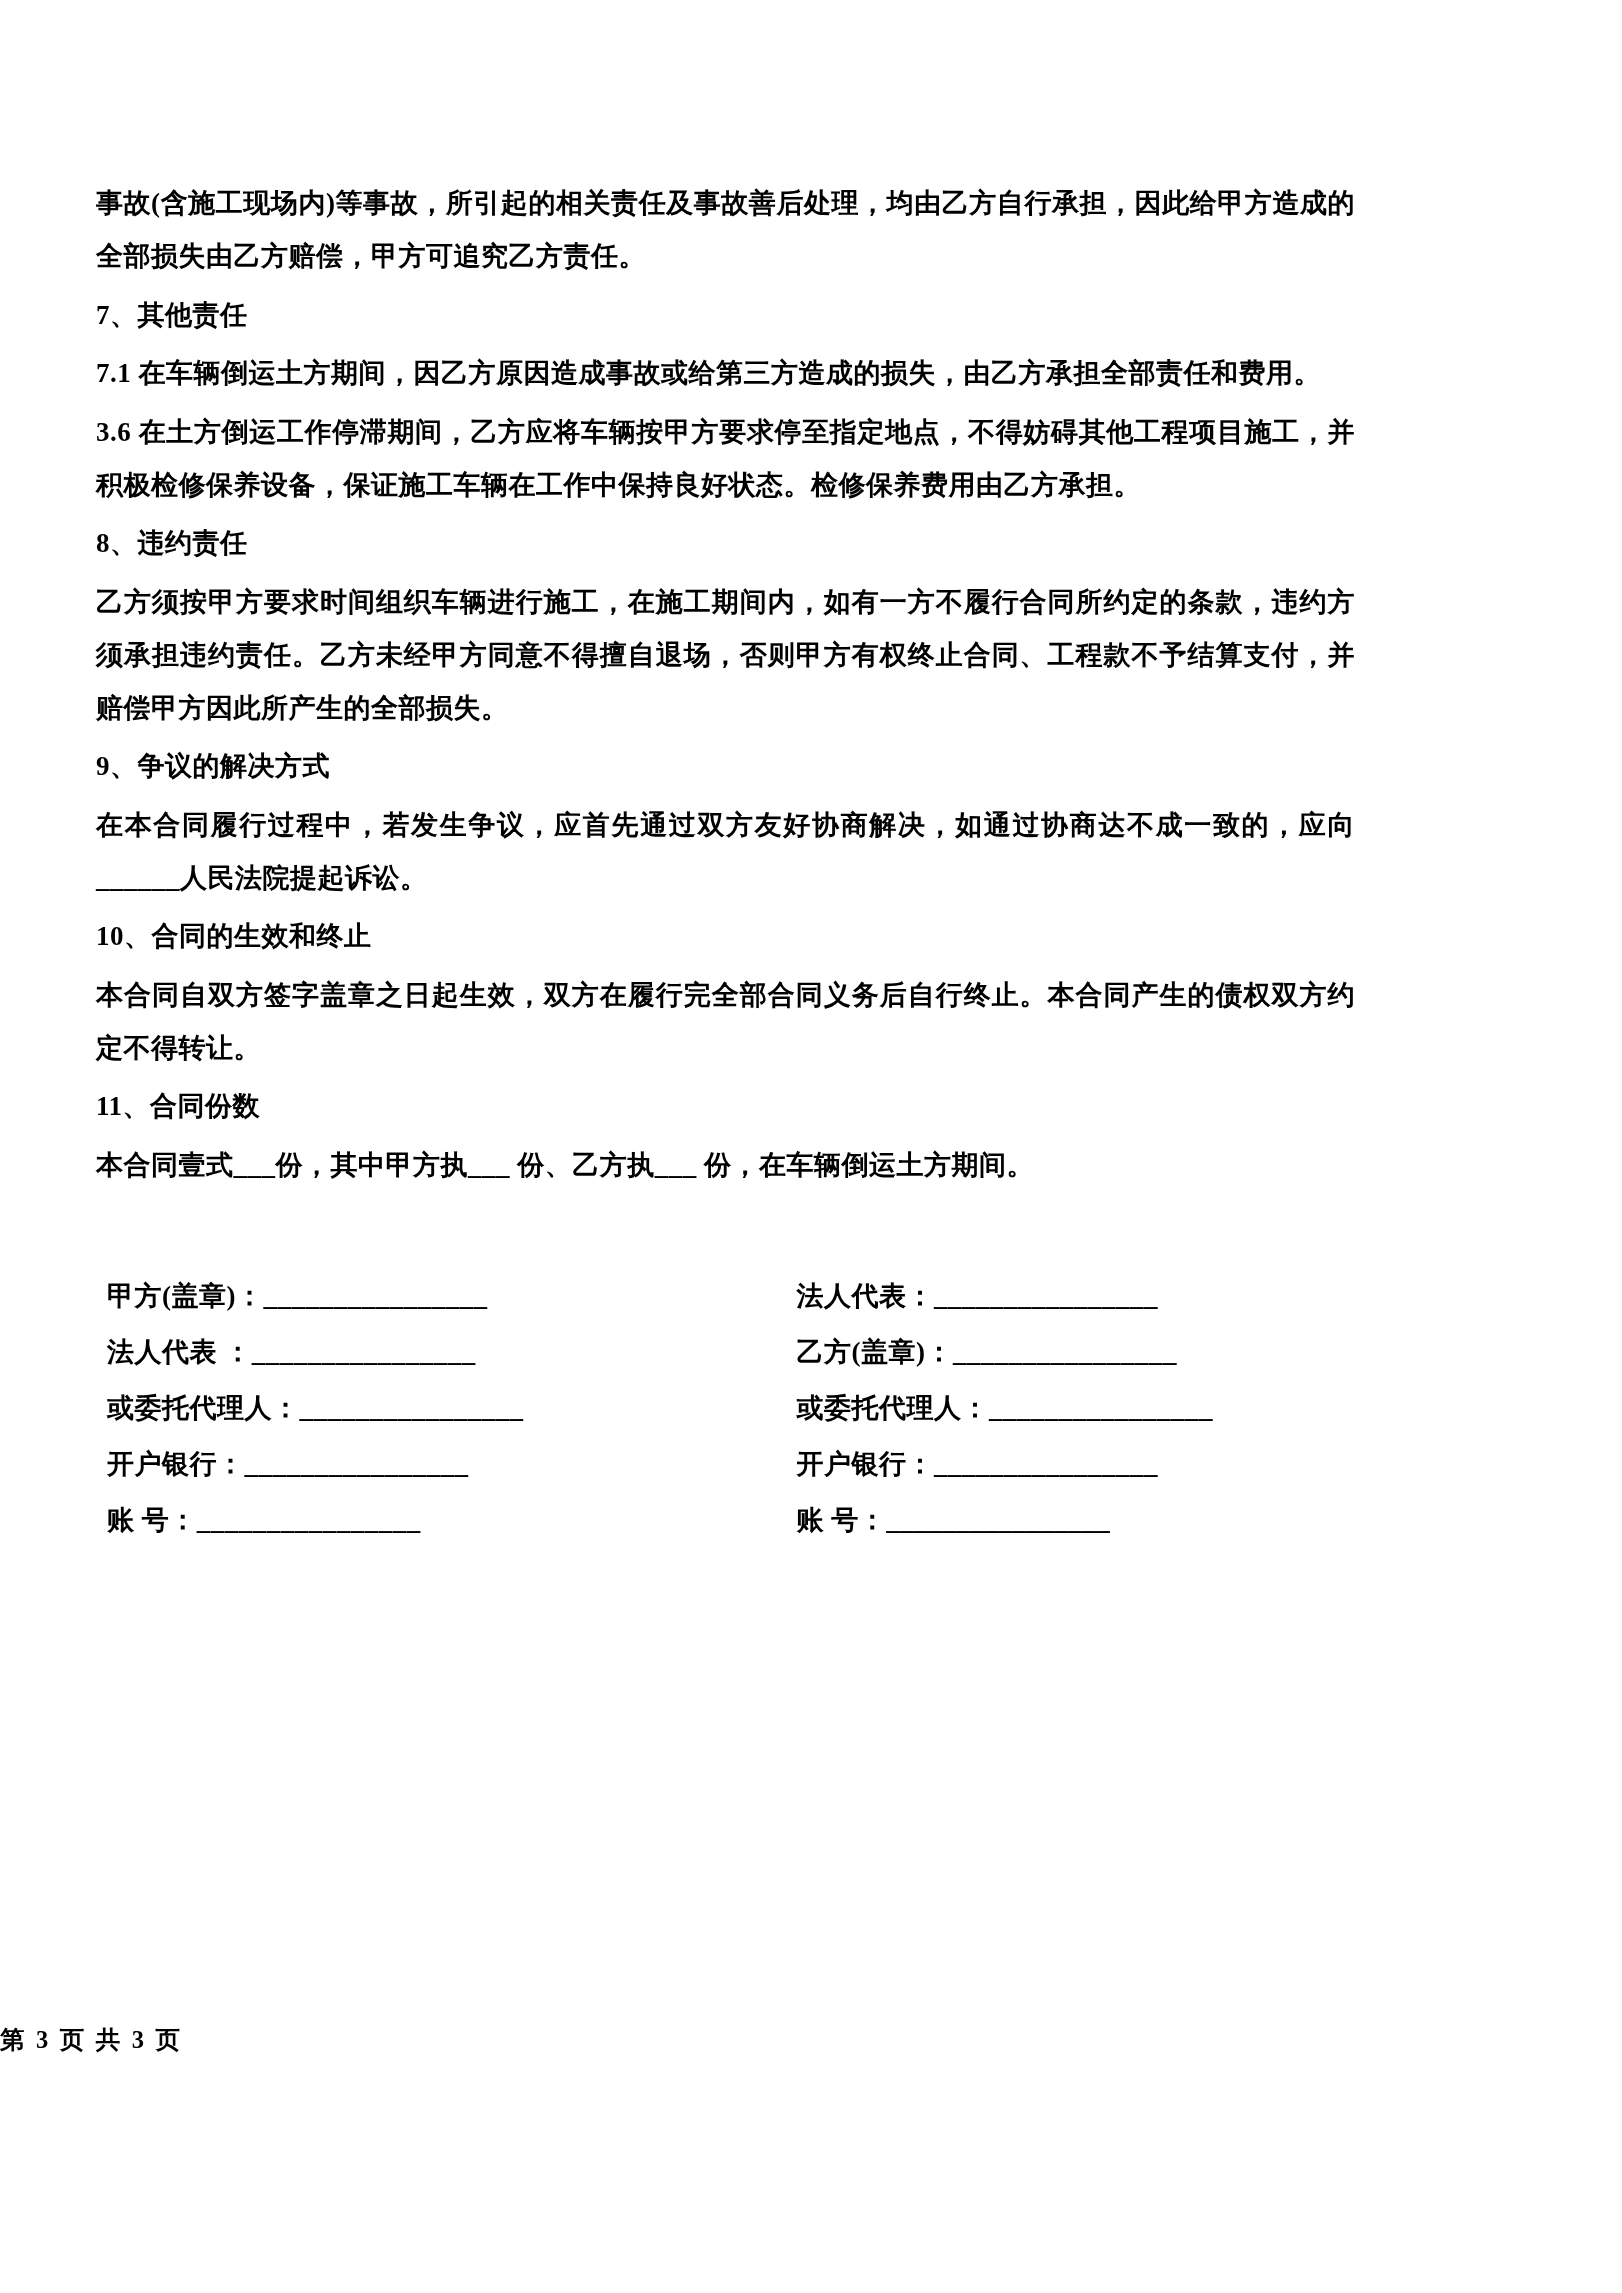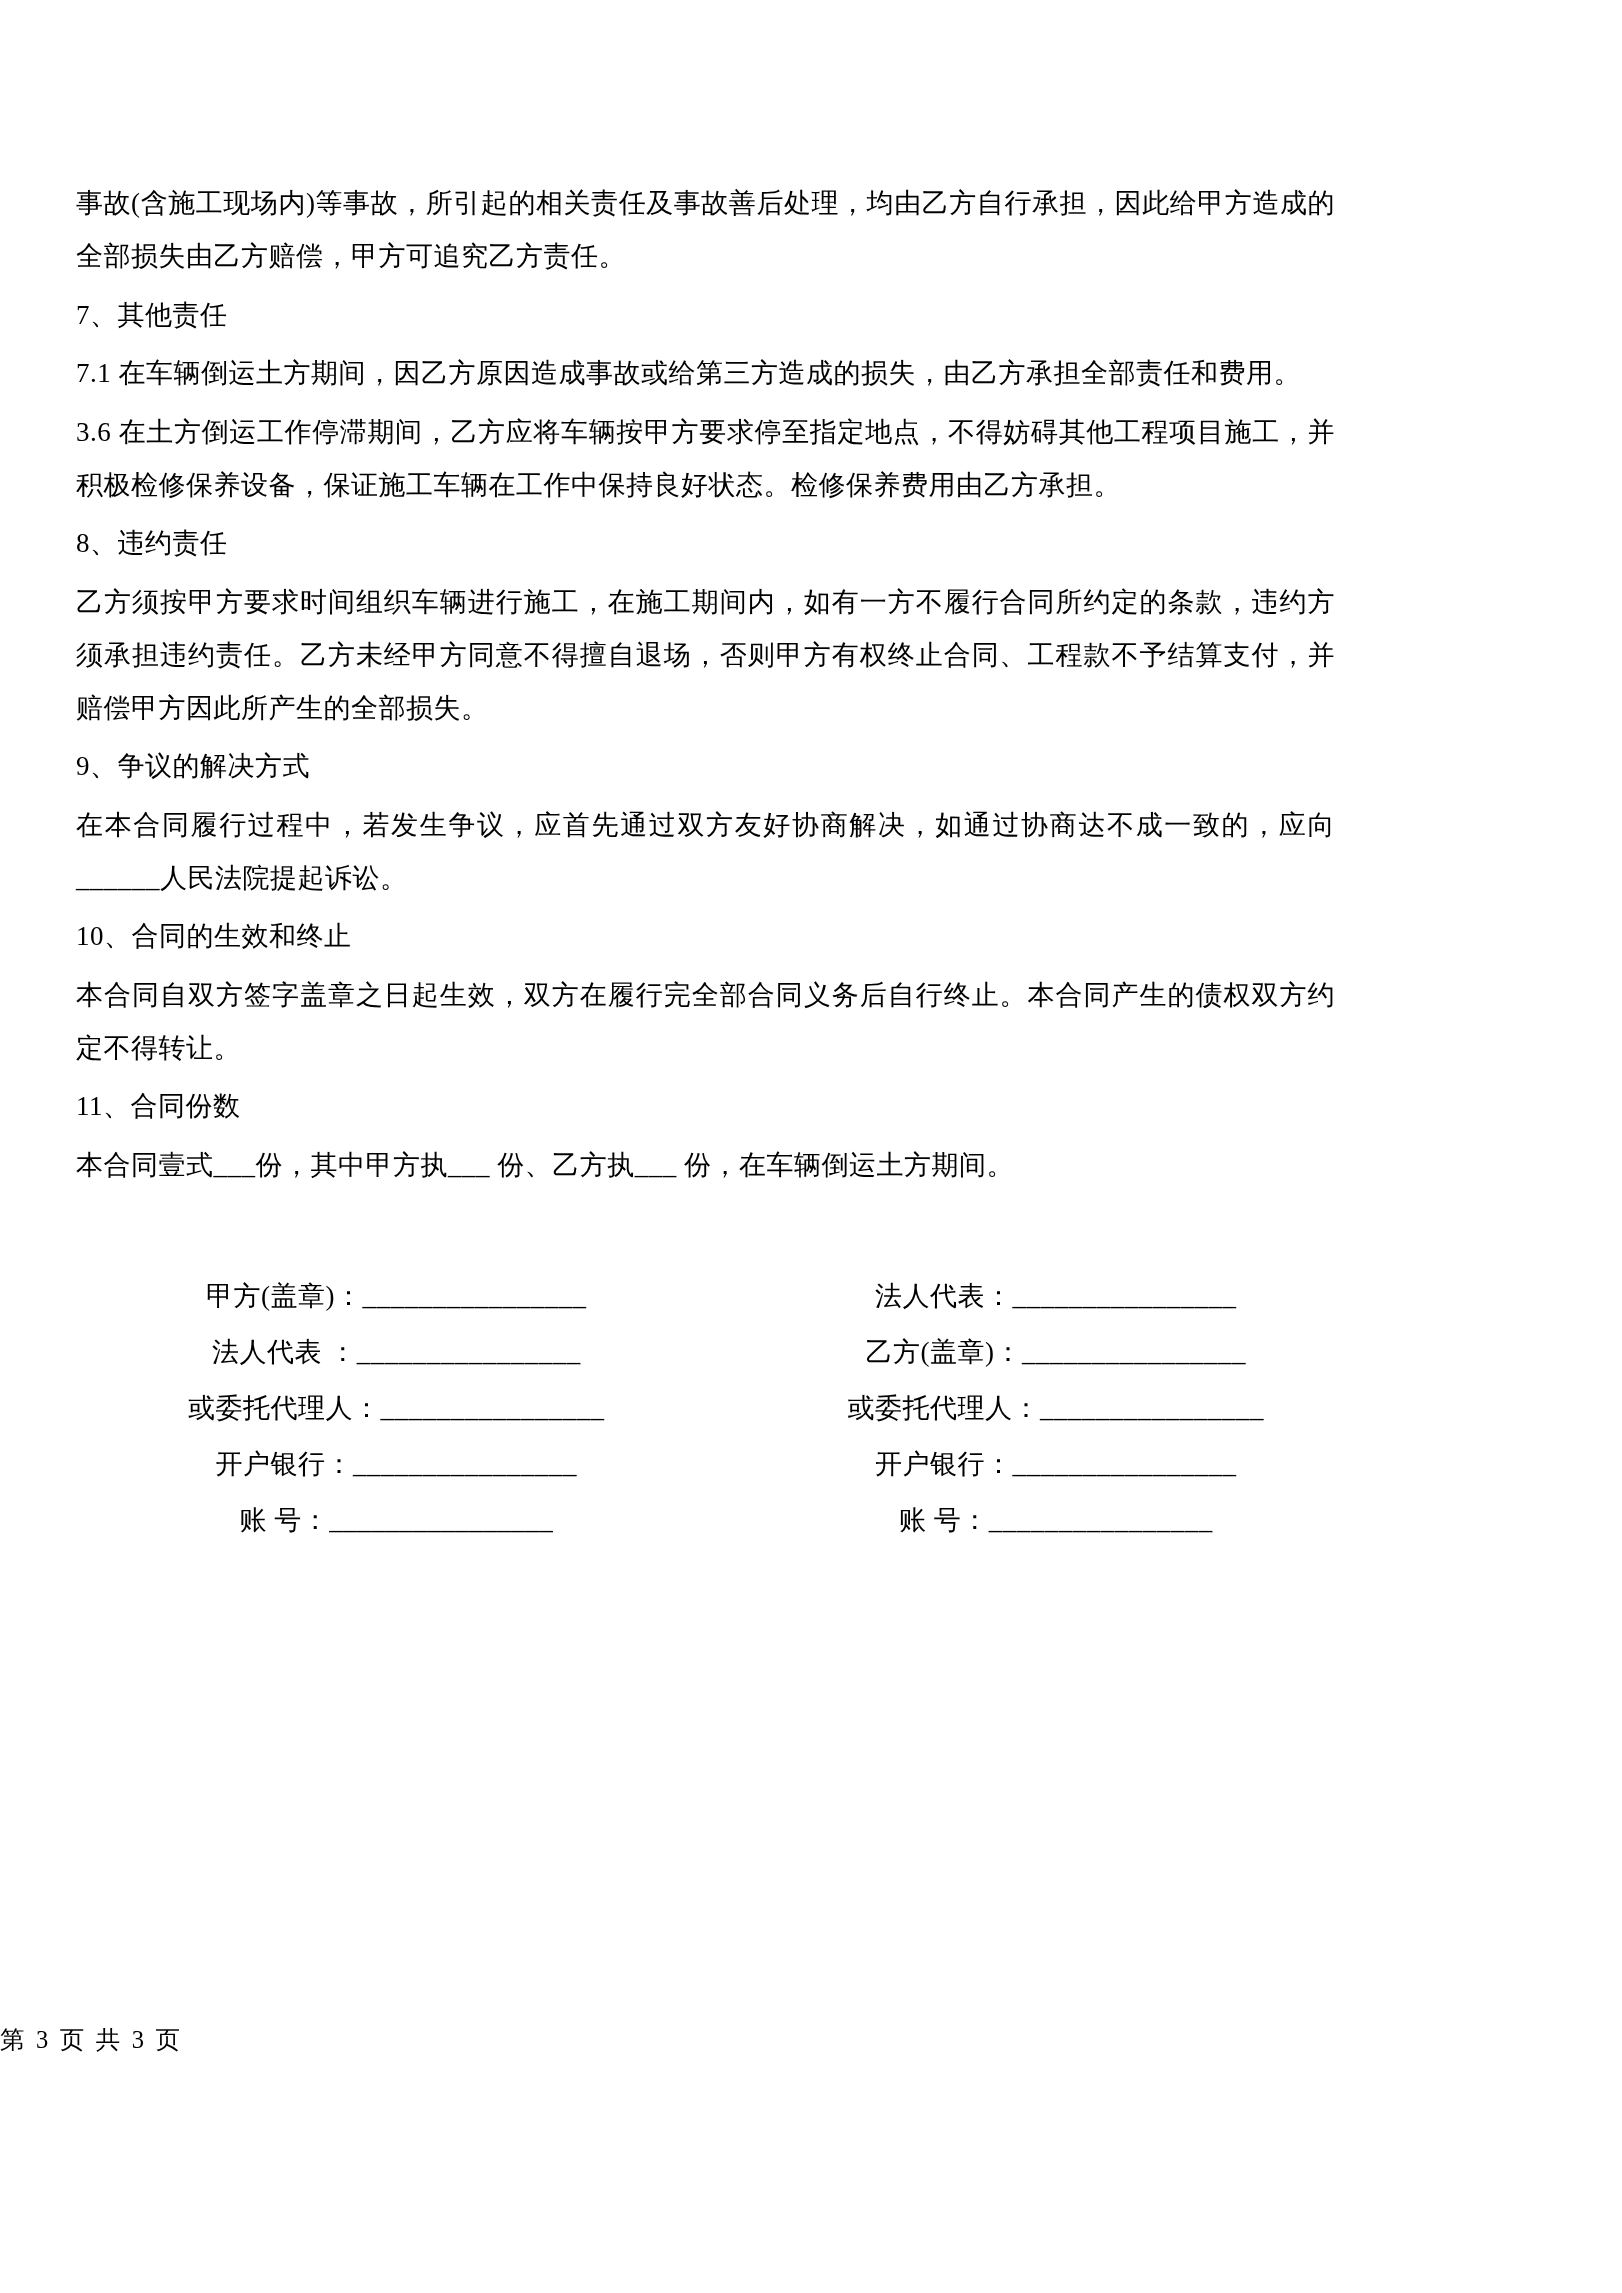--- a/index.html
+++ b/index.html
@@ -15,21 +15,22 @@
     position: relative;
     overflow: hidden;
   }
   .page {
     position: absolute;
     left: 0;
     top: 0;
     width: 1623px;
     height: 2119px;
     box-sizing: border-box;
-    padding: 177px 182px 0 76px;
+    padding: 177px 182px 0 96px;
+    font-weight: bold;
   }
   .doc-body {
     width: 1259px;
   }
   p.para {
     margin: 0 0 5.5px 0;
     font-size: 27px;
     line-height: 53px;
     text-align: justify;
     text-justify: inter-ideograph;
@@ -39,21 +40,20 @@
     margin: 0 0 5.5px 0;
     font-size: 27px;
     line-height: 53px;
     letter-spacing: 0.5px;
   }
   .sig-block {
     margin-top: 76px;
     width: 1259px;
     display: flex;
     flex-direction: row;
-    text-align: center;
   }
   .sig-col {
     width: 50%;
     box-sizing: border-box;
   }
   .sig-col.left { padding-left: 11px; }
   .sig-col.right { padding-left: 71px; }
   .sig-line {
     font-size: 27px;
     line-height: 56px;

